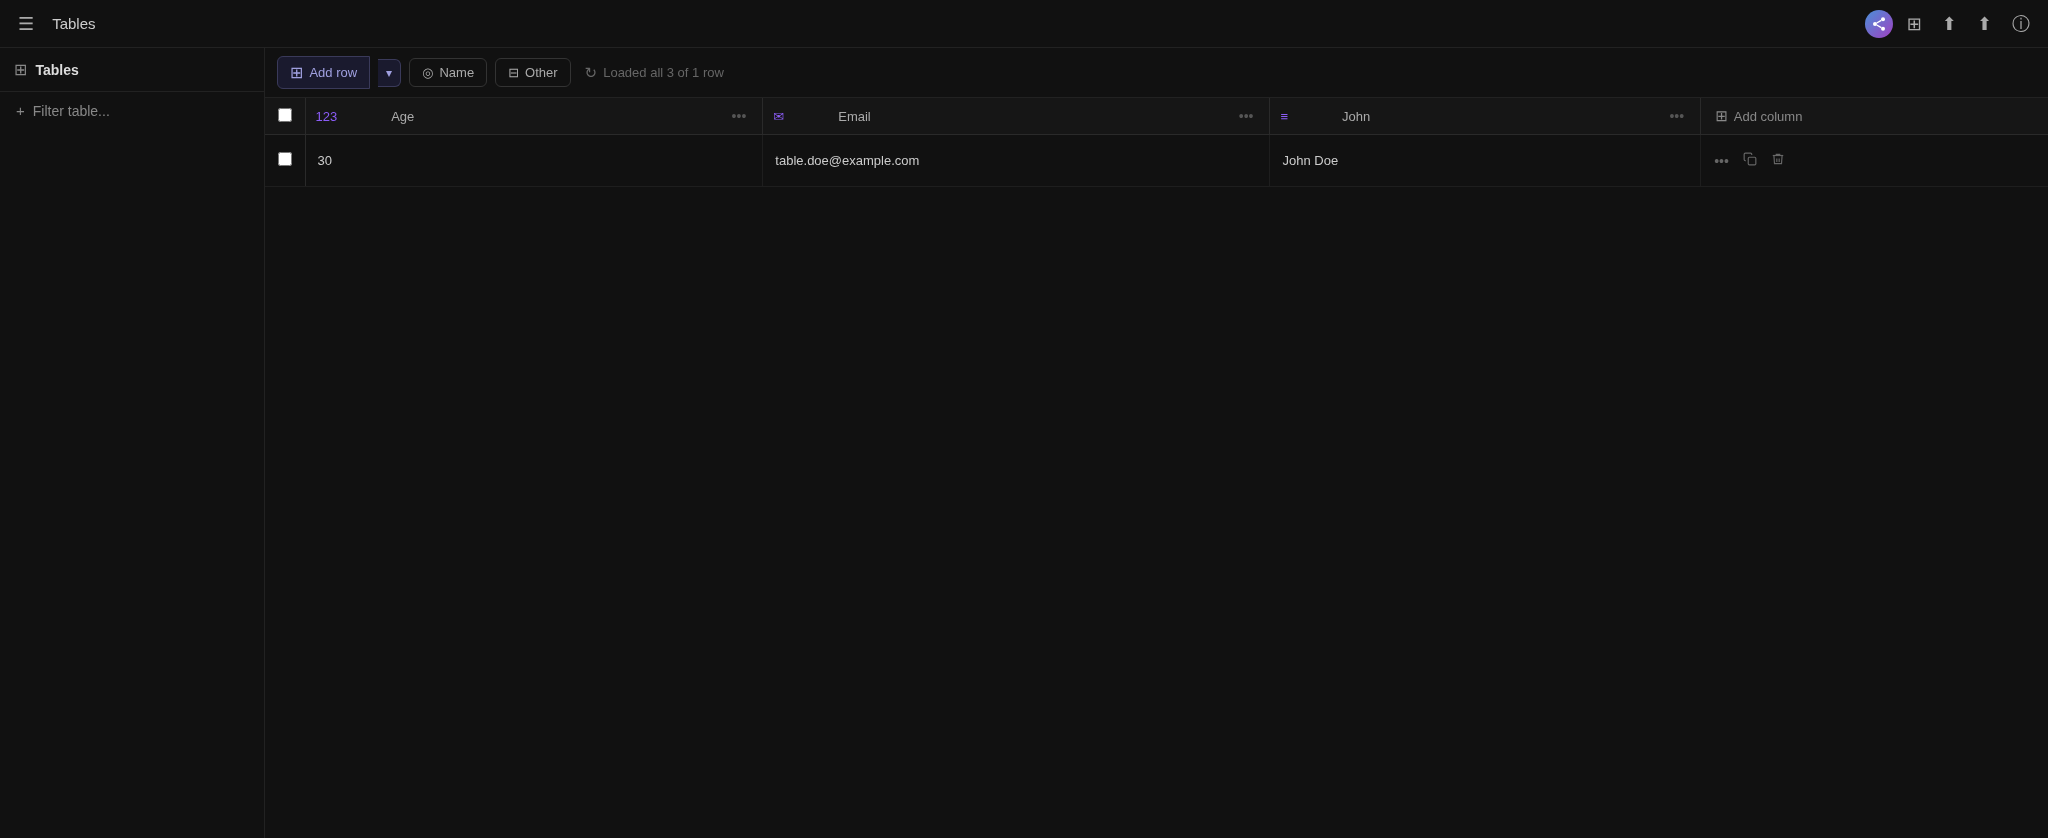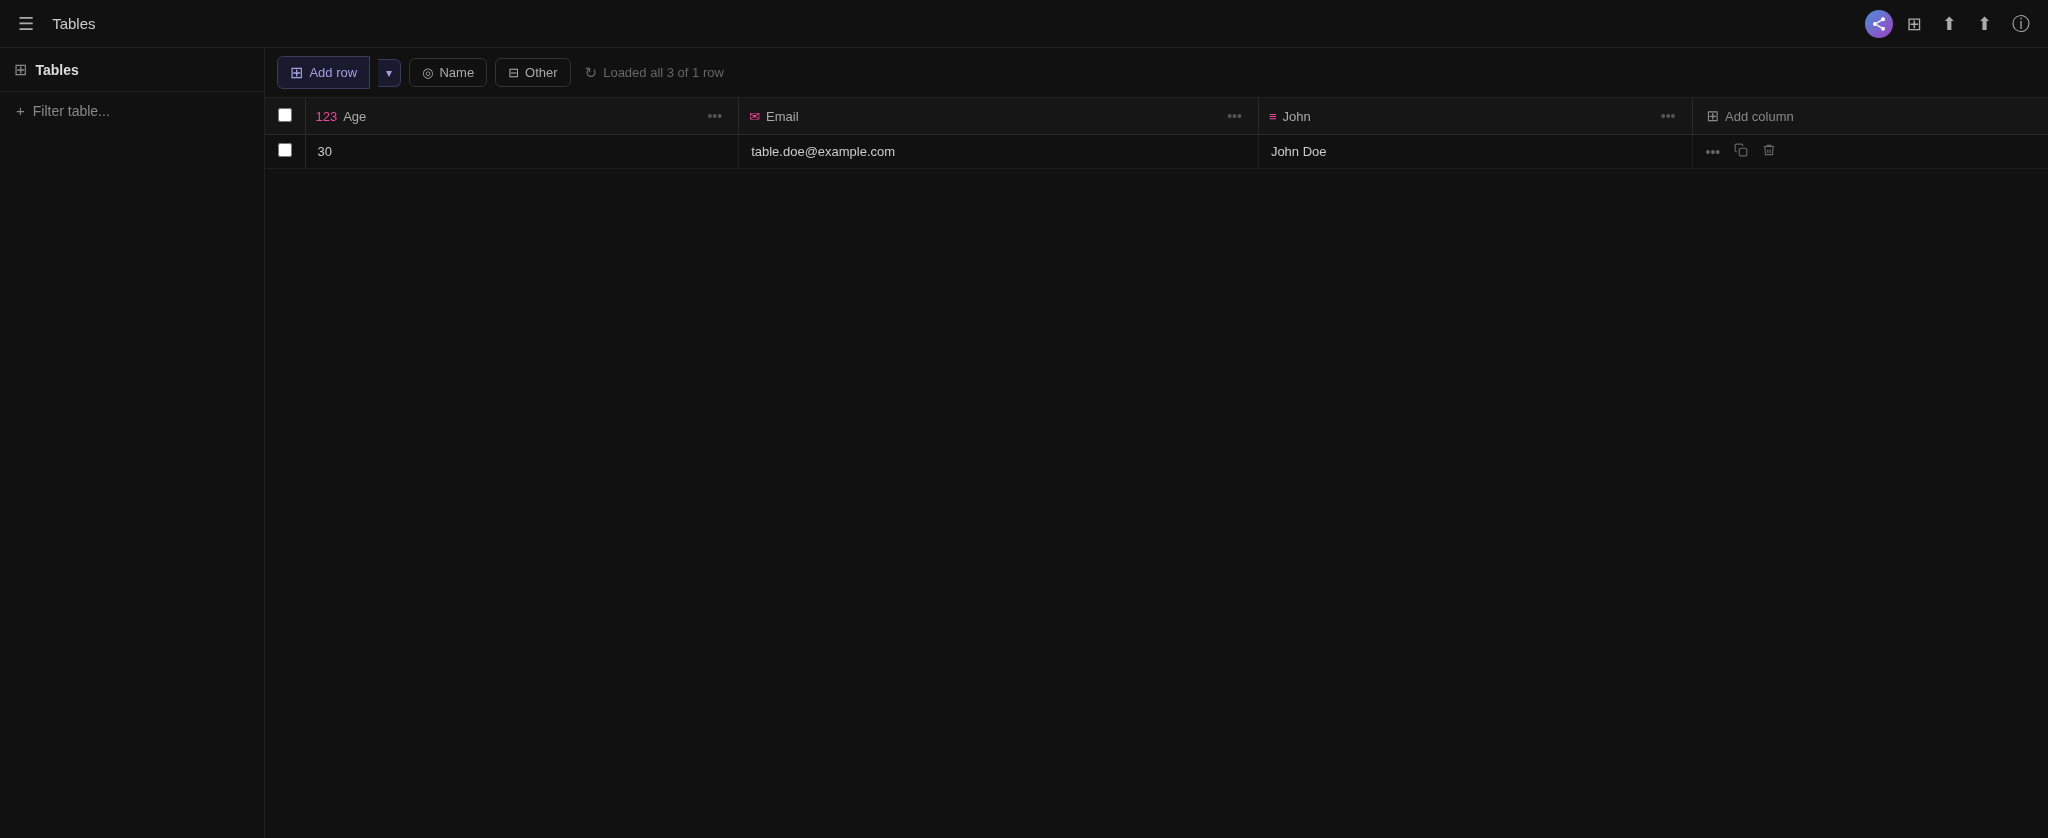--- a/index.html
+++ b/index.html
@@ -194,37 +194,38 @@
       padding: 8px;
     }
     .th-inner {
       display: flex;
       align-items: center;
       gap: 6px;
       padding: 8px 10px;
       min-width: 140px;
     }
     .th-icon {
-      color: #ec4899;
+      color: #8b5cf6;
       font-size: 13px;
     }
     .th-label {
       color: #aaa;
       font-size: 13px;
+      margin-left: 48px;
     }
     .th-more {
       margin-left: auto;
       color: #555;
       cursor: pointer;
       padding: 2px 6px;
       border-radius: 3px;
     }
 
     td {
-      padding: 0 12px;
+      padding: 18px 12px;
       border-right: 1px solid #1e1e1e;
       border-bottom: 1px solid #1e1e1e;
       color: #ccc;
       font-size: 13px;
       vertical-align: middle;
     }
     .data-row { cursor: pointer; }
 
     .row-actions {
       display: flex;

